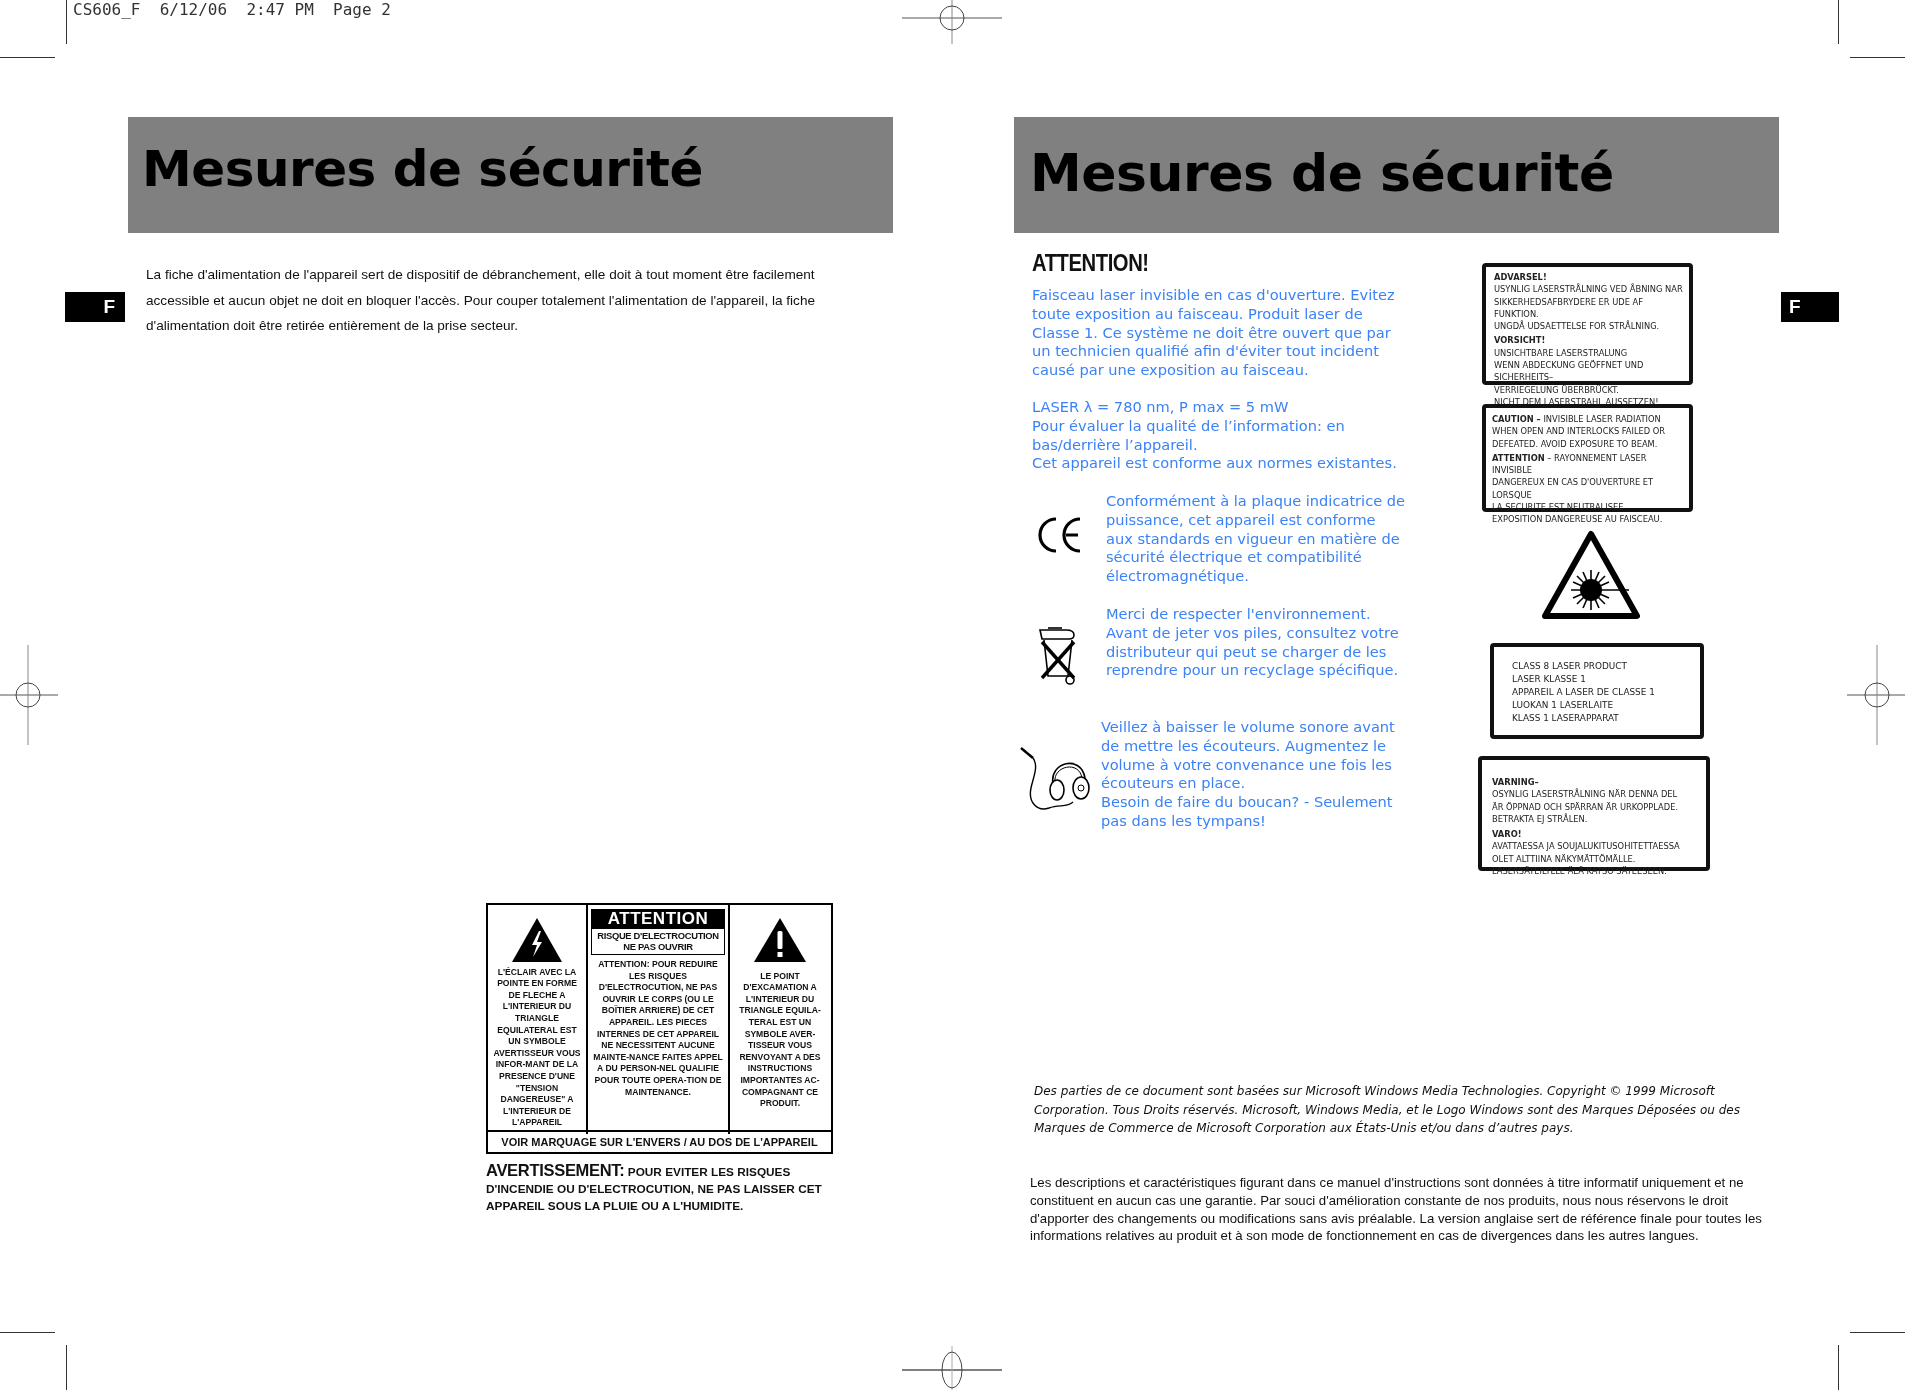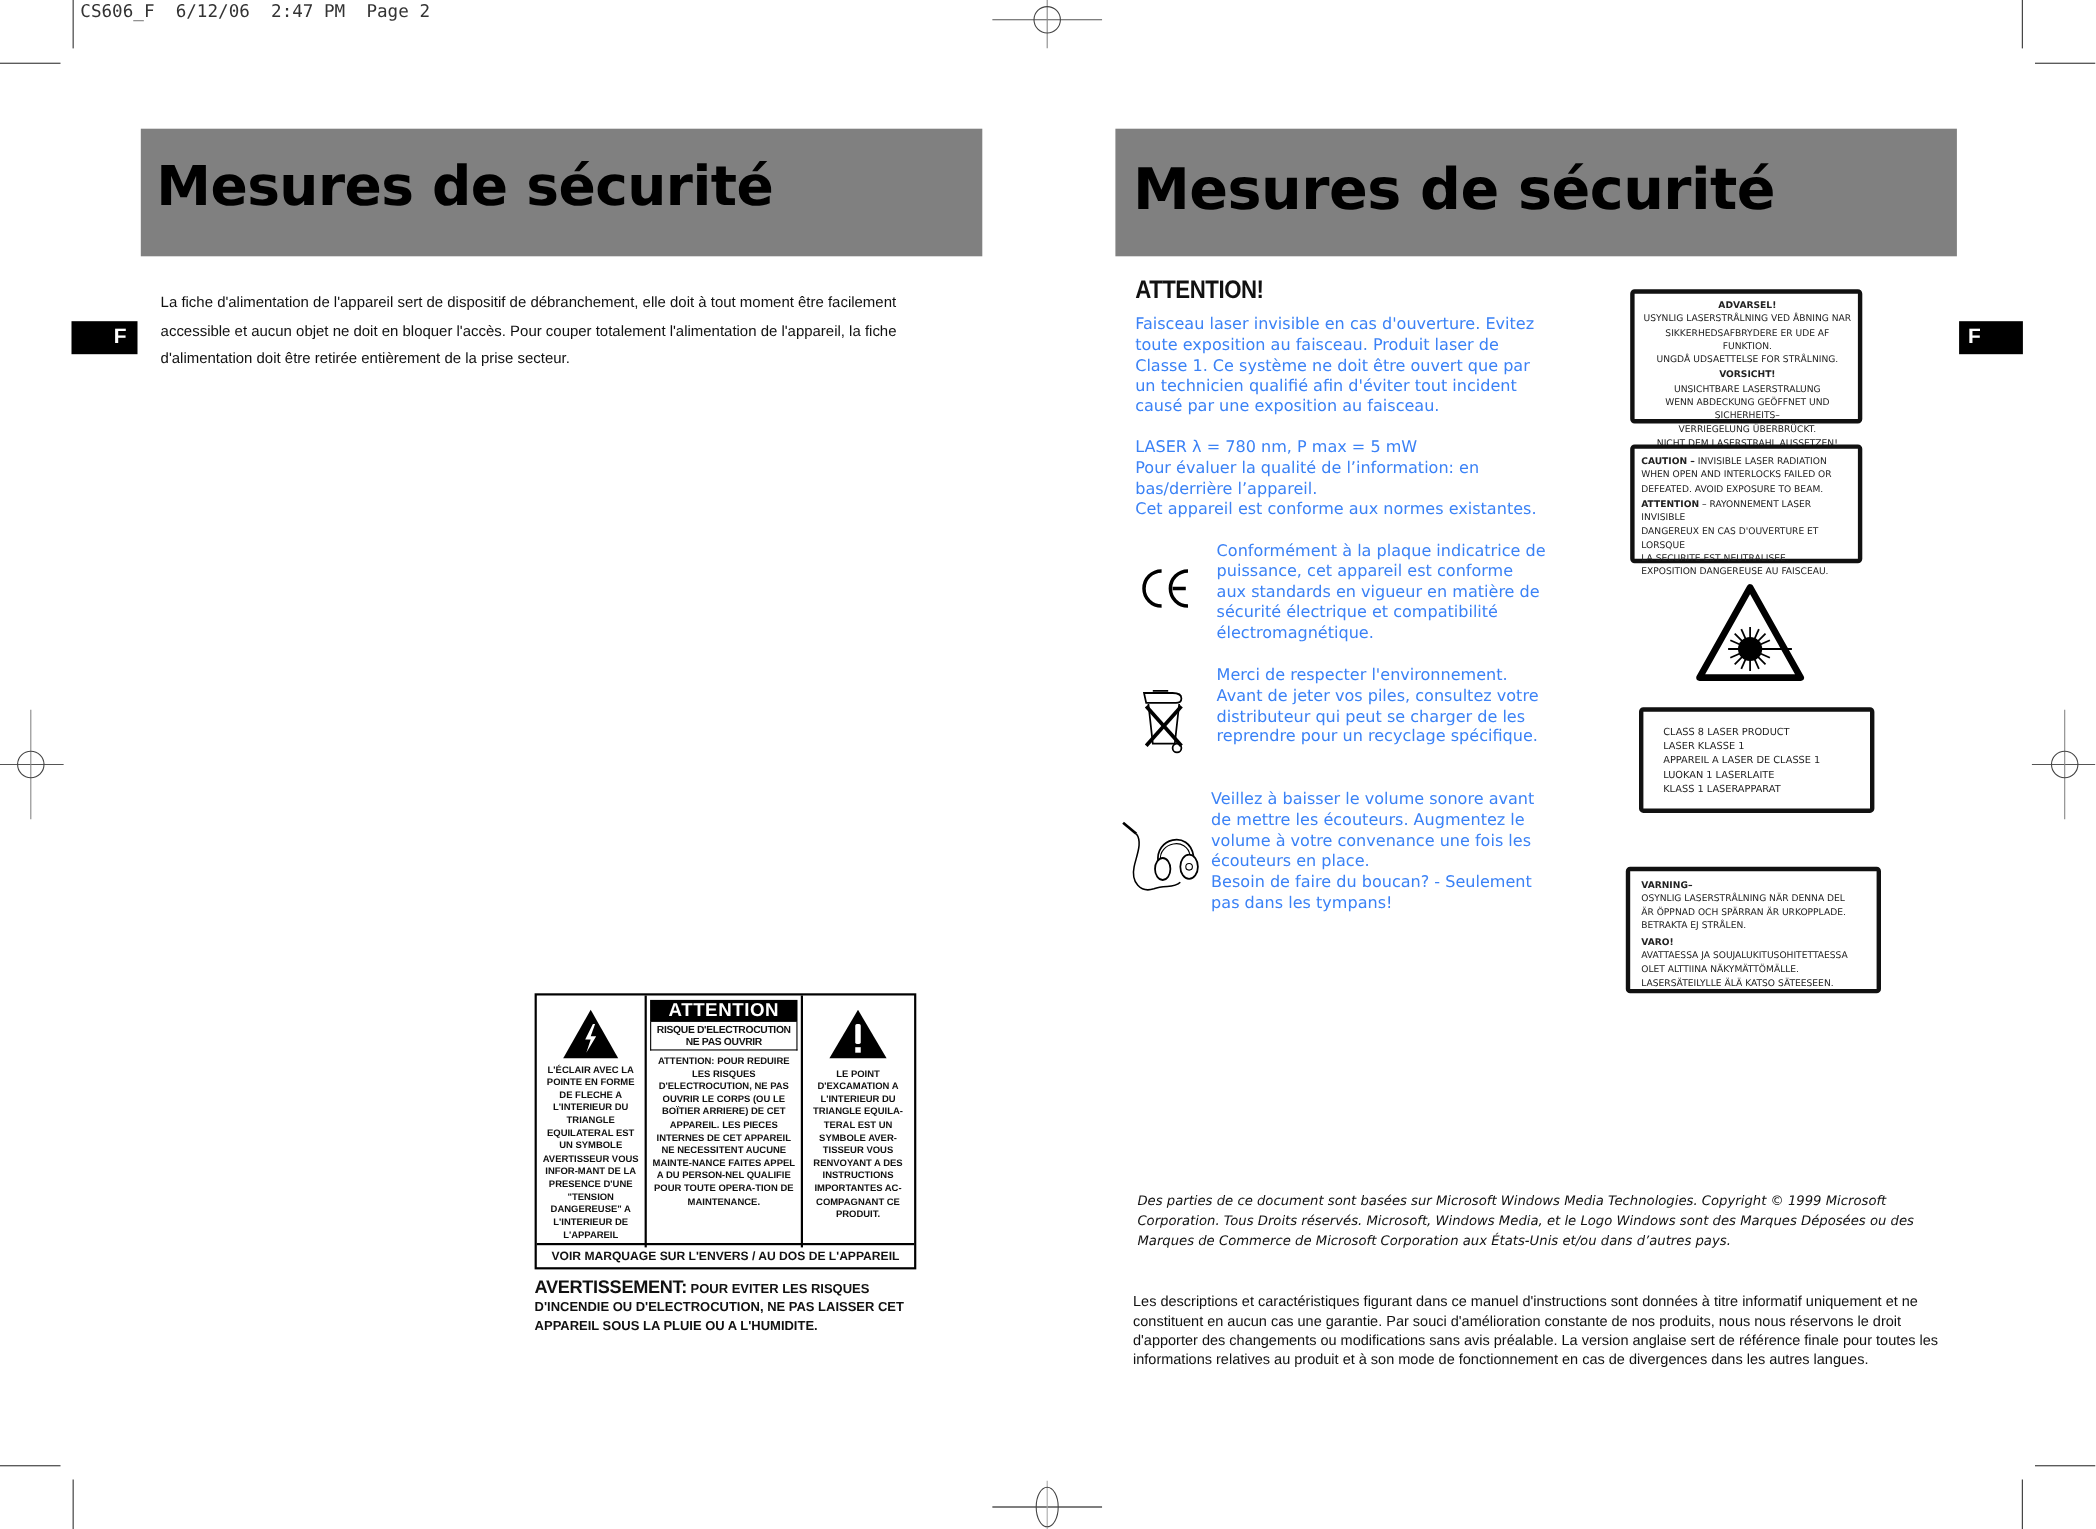--- a/index.html
+++ b/index.html
@@ -167,21 +167,21 @@
   <path d="M36,38 C34,22 60,16 63,34" fill="none" stroke="#000" stroke-width="1"></path>
   <ellipse cx="38" cy="46" rx="7" ry="10" fill="#fff" stroke="#000" stroke-width="1.6"></ellipse>
   <ellipse cx="62" cy="44" rx="8" ry="11" fill="#fff" stroke="#000" stroke-width="1.6"></ellipse>
   <circle cx="62" cy="44" r="3" fill="none" stroke="#000" stroke-width="1"></circle>
 </svg>
 <div class="abs rtext p5">
   <div>Veillez à baisser le volume sonore avant de mettre les écouteurs. Augmentez le volume à votre convenance une fois les écouteurs en place.</div>
   <div>Besoin de faire du boucan? - Seulement pas dans les tympans!</div>
 </div>
 
-<div class="label-box" style="left:1482px; top:263px; width:211px; height:122px; padding:4px 6px 0 8px;text-align:center;">
+<div class="label-box" style="left:1482px; top:263px; width:211px; height:122px; padding:4px 6px 0 8px;">
   <div class="b">ADVARSEL!</div>
   <div>USYNLIG LASERSTRÅLNING VED ÅBNING NAR</div>
   <div>SIKKERHEDSAFBRYDERE ER UDE AF FUNKTION.</div>
   <div>UNGDÅ UDSAETTELSE FOR STRÅLNING.</div>
   <div class="b" style="margin-top:2px;">VORSICHT!</div>
   <div>UNSICHTBARE LASERSTRALUNG</div>
   <div>WENN ABDECKUNG GEÖFFNET UND SICHERHEITS–</div>
   <div>VERRIEGELUNG ÜBERBRÜCKT.</div>
   <div>NICHT DEM LASERSTRAHL AUSSETZEN!</div>
 </div>
@@ -212,21 +212,21 @@
 </svg>
 
 <div class="label-box" style="left:1490px; top:643px; width:214px; height:96px; padding:13px 0 0 18px; font-size:8.9px; line-height:13px; border-width:4px;">
   <div>CLASS 8 LASER PRODUCT</div>
   <div>LASER KLASSE 1</div>
   <div>APPAREIL  A  LASER  DE  CLASSE  1</div>
   <div>LUOKAN 1 LASERLAITE</div>
   <div>KLASS 1 LASERAPPARAT</div>
 </div>
 
-<div class="label-box" style="left:1478px; top:756px; width:232px; height:115px; padding:6px 0 0 10px;margin-top:32px;">
+<div class="label-box" style="left:1478px; top:756px; width:232px; height:115px; padding:16px 0 0 10px;">
   <div class="b">VARNING–</div>
   <div>OSYNLIG LASERSTRÅLNING NÄR DENNA DEL</div>
   <div>ÄR ÖPPNAD OCH SPÄRRAN ÄR URKOPPLADE.</div>
   <div>BETRAKTA EJ STRÅLEN.</div>
   <div class="b" style="margin-top:3px;">VARO!</div>
   <div>AVATTAESSA JA  SOUJALUKITUSOHITETTAESSA</div>
   <div>OLET ALTTIINA NÄKYMÄTTÖMÄLLE.</div>
   <div>LASERSÄTEILYLLE ÄLÄ KATSO SÄTEESEEN.</div>
 </div>
 

